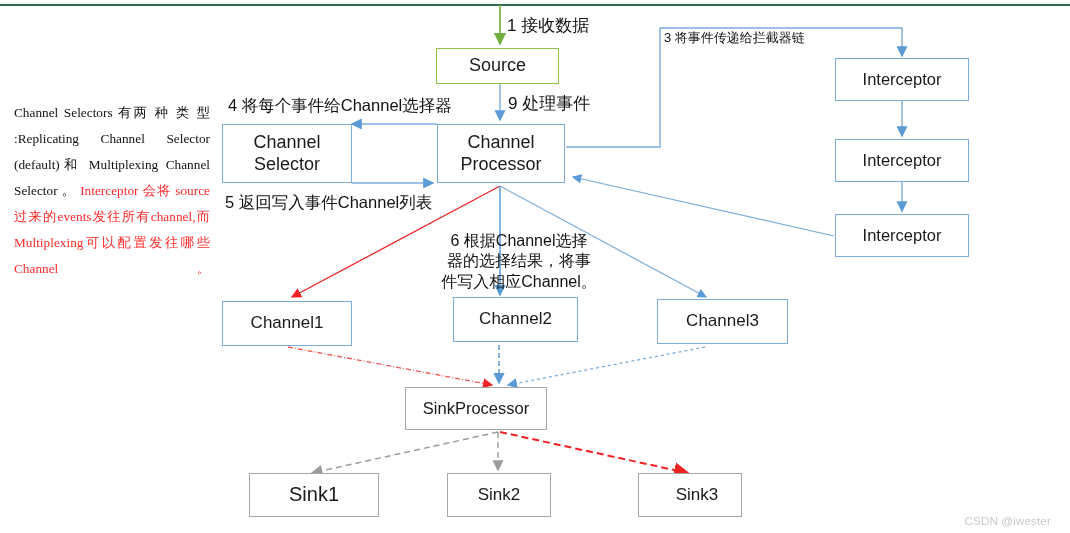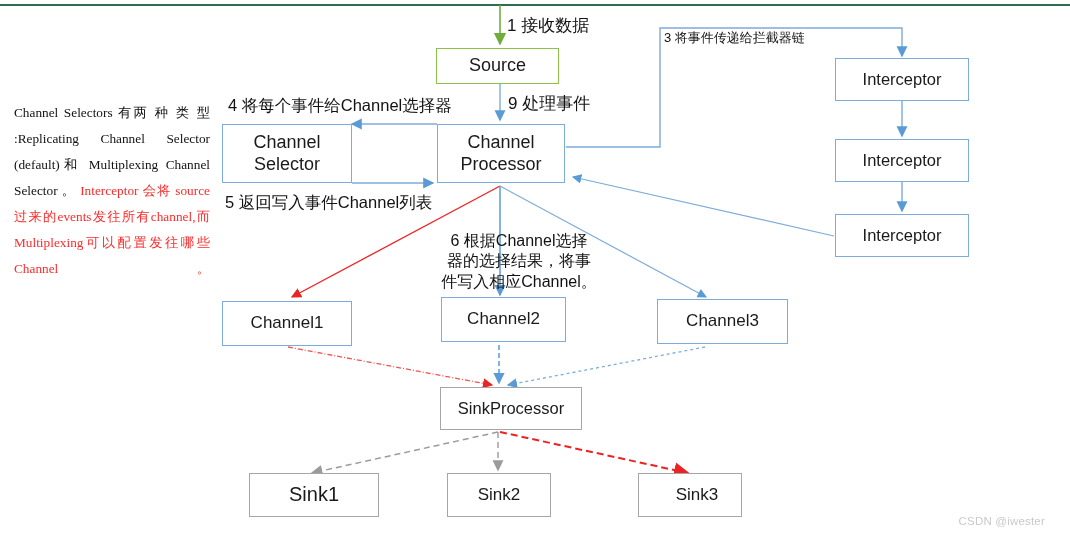--- a/index.html
+++ b/index.html
@@ -41,21 +41,21 @@
     font-family:"Liberation Serif","DejaVu Serif",serif;
     font-size:13.3px;
     line-height:26px;
     text-align:justify;
     text-align-last:justify;
     color:#111;
   }
   #note .red{color:#ff2b2b;}
 
   #watermark{
-    position:absolute;right:25px;bottom:6px;
+    position:absolute;right:19px;bottom:6px;
     font-size:11.5px;color:#c9c9c9;
     letter-spacing:.2px;
   }
   .topline{position:absolute;left:0;top:4px;width:1070px;height:2px;background:#2e6e4e;}
 </style>
 </head>
 <body>
 
 <div id="stage">
 
@@ -111,24 +111,24 @@
 Selector</div>
 
   <div class="box blue" style="left:437px;top:124px;width:128px;height:59px;font-size:18px;">Channel
 Processor</div>
 
   <div class="box blue" style="left:835px;top:58px;width:134px;height:43px;font-size:16.5px;">Interceptor</div>
   <div class="box blue" style="left:835px;top:139px;width:134px;height:43px;font-size:16.5px;">Interceptor</div>
   <div class="box blue" style="left:835px;top:214px;width:134px;height:43px;font-size:16.5px;">Interceptor</div>
 
   <div class="box blue" style="left:222px;top:301px;width:130px;height:45px;font-size:17px;">Channel1</div>
-  <div class="box blue" style="left:441px;top:297px;width:125px;height:45px;font-size:17px;">Channel2</div>
+  <div class="box blue" style="left:453px;top:297px;width:125px;height:45px;font-size:17px;">Channel2</div>
   <div class="box blue" style="left:641px;top:299px;width:131px;height:45px;font-size:17px;margin-left:16px;">Channel3</div>
 
-  <div class="box gray" style="left:440px;top:387px;width:142px;height:43px;font-size:16.5px;">SinkProcessor</div>
+  <div class="box gray" style="left:405px;top:387px;width:142px;height:43px;font-size:16.5px;">SinkProcessor</div>
 
   <div class="box gray" style="left:249px;top:473px;width:130px;height:44px;font-size:20px;">Sink1</div>
   <div class="box gray" style="left:447px;top:473px;width:104px;height:44px;font-size:17px;">Sink2</div>
   <div class="box gray" style="left:638px;top:473px;width:104px;height:44px;font-size:17px;padding-left:14px;">Sink3</div>
 
   <div class="lbl" style="left:507px;top:15px;font-size:17px;">1 接收数据</div>
 
   <div class="lbl" style="left:508px;top:93px;font-size:17px;">9 处理事件</div>
 
   <div class="lbl" style="left:664px;top:30px;font-size:13px;">3 将事件传递给拦截器链</div>

